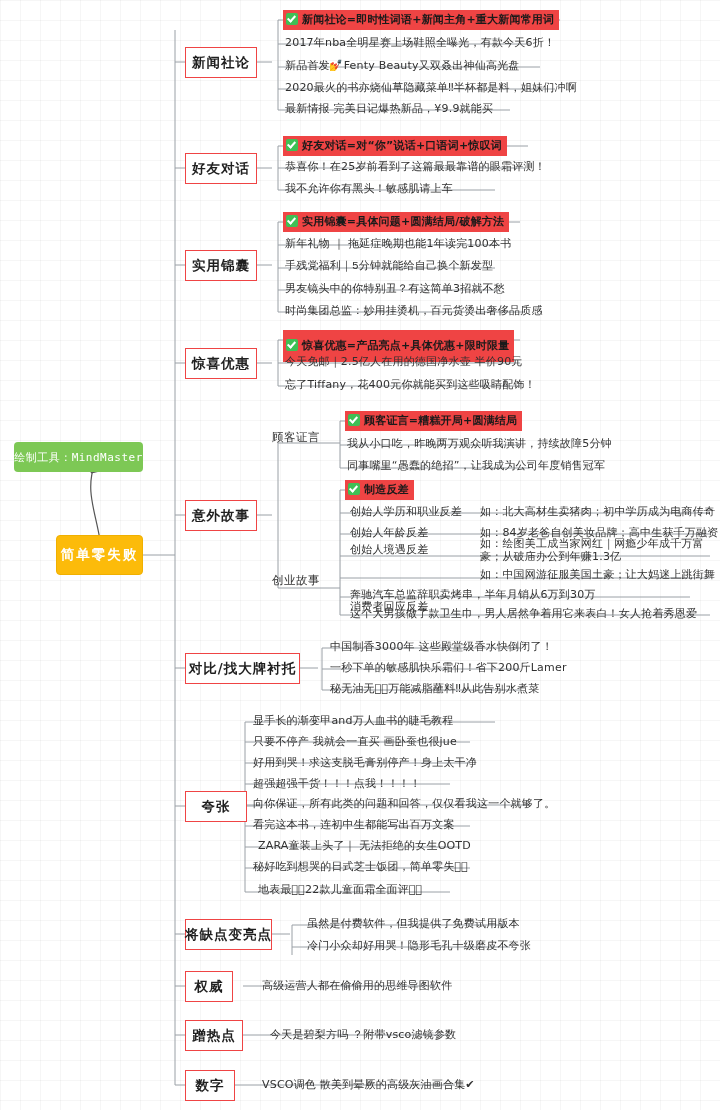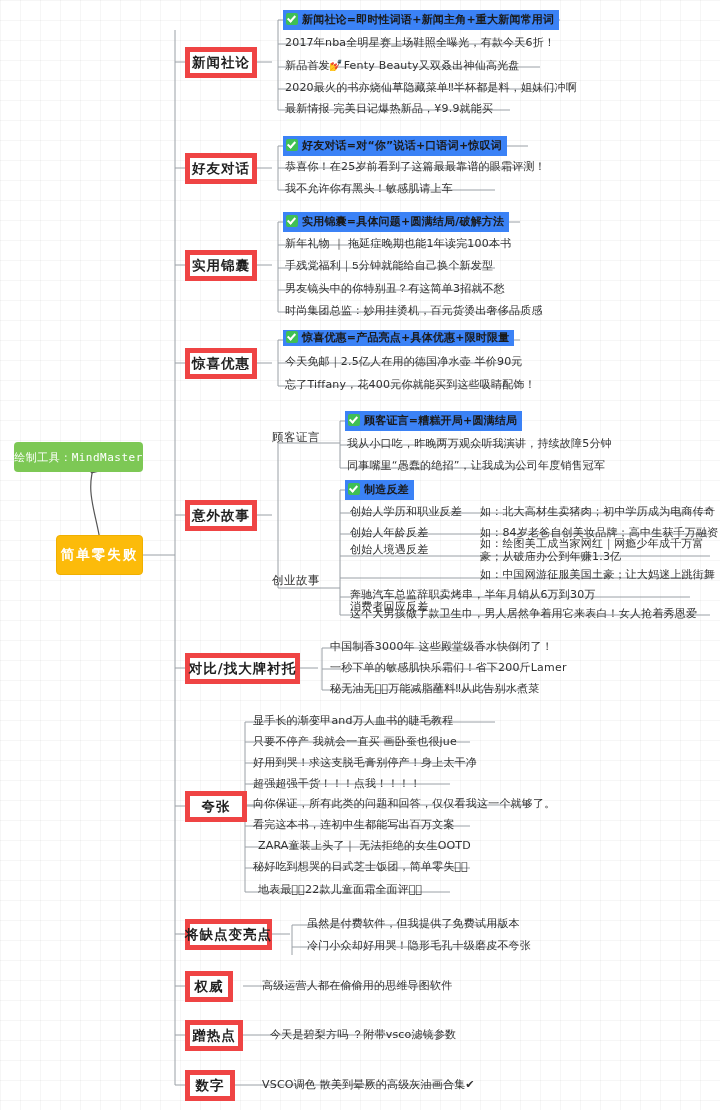--- a/index.html
+++ b/index.html
@@ -15,21 +15,21 @@
     overflow:hidden;
     color:#2c2c2c;
   }
   #canvas{position:absolute;inset:0;}
   svg.wires{position:absolute;left:0;top:0;width:720px;height:1110px;pointer-events:none;}
 
   .node{
     position:absolute;
     box-sizing:border-box;
     background:#fff;
-    border:5px solid #ef4444;
+    border:1px solid #ef4444;
     border-radius:0;
     font-weight:bold;
     font-size:13.5px;
     letter-spacing:1px;
     display:flex;align-items:center;justify-content:center;
     color:#1f1f1f;
     white-space:nowrap;
   }
 
   .root-node{
@@ -72,21 +72,21 @@
     font-size:11px;
     color:#303030;
     white-space:nowrap;
     letter-spacing:0.2px;
     line-height:13px;
   }
   .leaf.wrap{white-space:normal;width:250px;}
 
   .hl{
     position:absolute;
-    background:#3b82f6;
+    background:#ef4444;
     font-size:11px;
     font-weight:bold;
     color:#1a1a1a;
     white-space:nowrap;
     padding:0 5px 2px 3px;
     display:flex;align-items:center;gap:4px;
     letter-spacing:0.2px;
     box-sizing:border-box;
   }
   .chk{
@@ -233,21 +233,21 @@
   <div class="hl" style="left:283px;top:212px;height:20px;">
     <span class="chk"></span>
     <span>实用锦囊=具体问题+圆满结局/破解方法</span>
   </div>
   <div class="leaf" style="left:285px;top:237px;">新年礼物 ｜ 拖延症晚期也能1年读完100本书</div>
   <div class="leaf" style="left:285px;top:260px;font-family:Liberation Mono, monospace;">手残党福利｜5分钟就能给自己换个新发型</div>
   <div class="leaf" style="left:285px;top:282px;">男友镜头中的你特别丑？有这简单3招就不愁</div>
   <div class="leaf" style="left:285px;top:304px;">时尚集团总监：妙用挂烫机，百元货烫出奢侈品质感</div>
 
   <div class="node" style="left:185px;top:348px;width:72px;height:31px;">惊喜优惠</div>
-  <div class="hl" style="left:283px;top:330px;height:16px;">
+  <div class="hl" style="left:283px;top:330px;height:32px;">
     <span class="chk"></span>
     <span>惊喜优惠=产品亮点+具体优惠+限时限量</span>
   </div>
   <div class="leaf" style="left:285px;top:355px;">今天免邮｜2.5亿人在用的德国净水壶 半价90元</div>
   <div class="leaf" style="left:285px;top:378px;">忘了Tiffany，花400元你就能买到这些吸睛配饰！</div>
 
   <div class="node" style="left:185px;top:500px;width:72px;height:31px;">意外故事</div>
 
   <div class="subcat" style="left:272px;top:430px;">顾客证言</div>
   <div class="hl" style="left:345px;top:411px;height:20px;">

